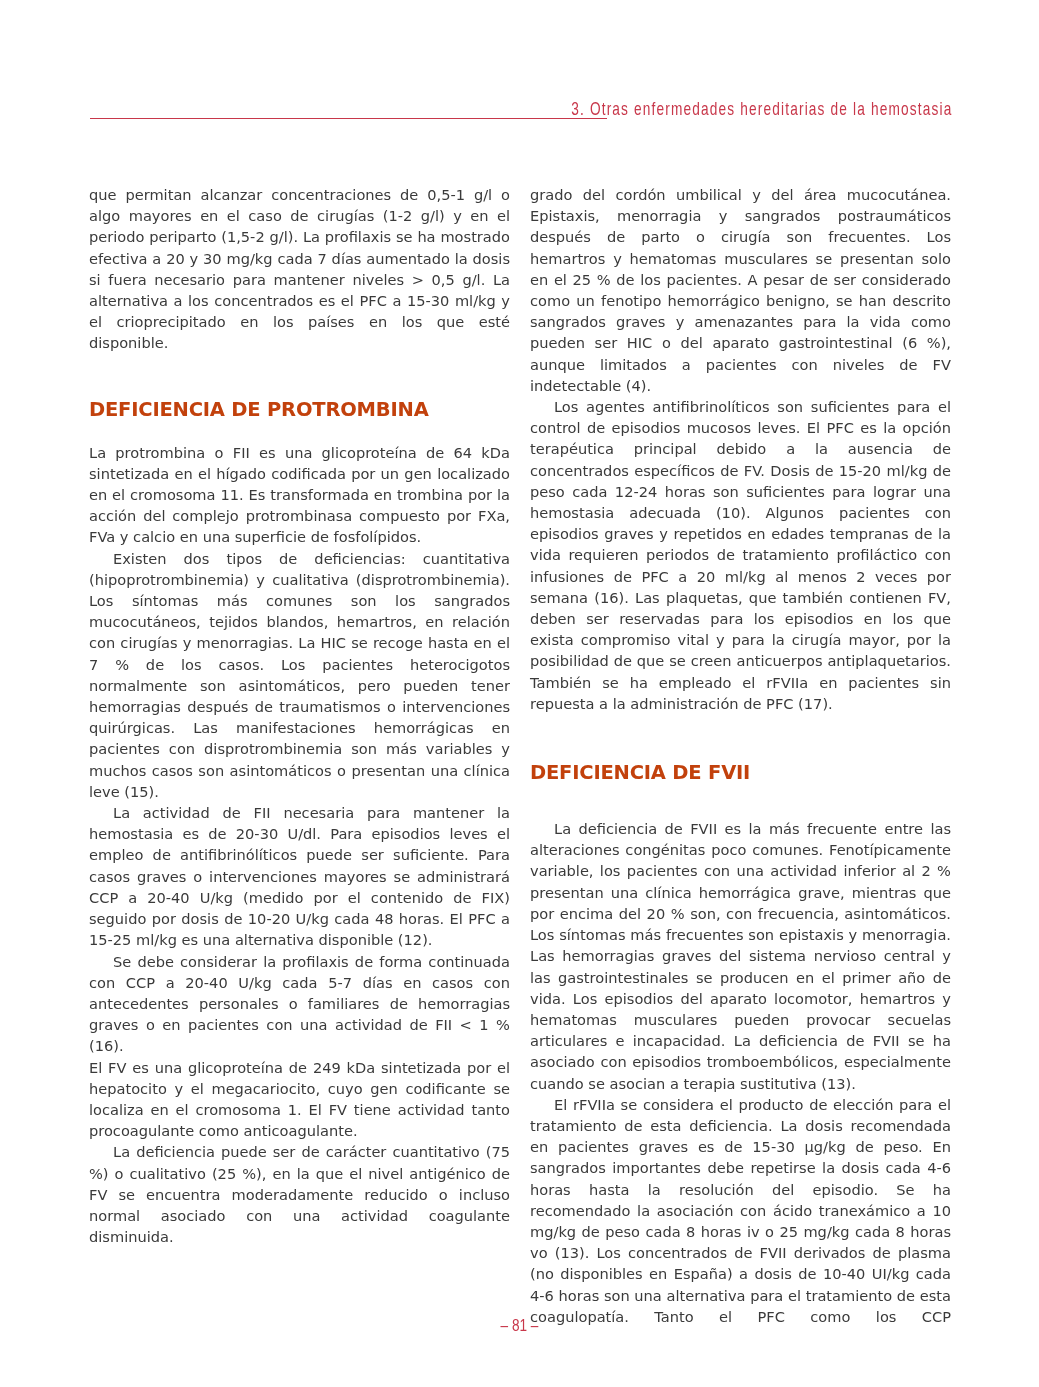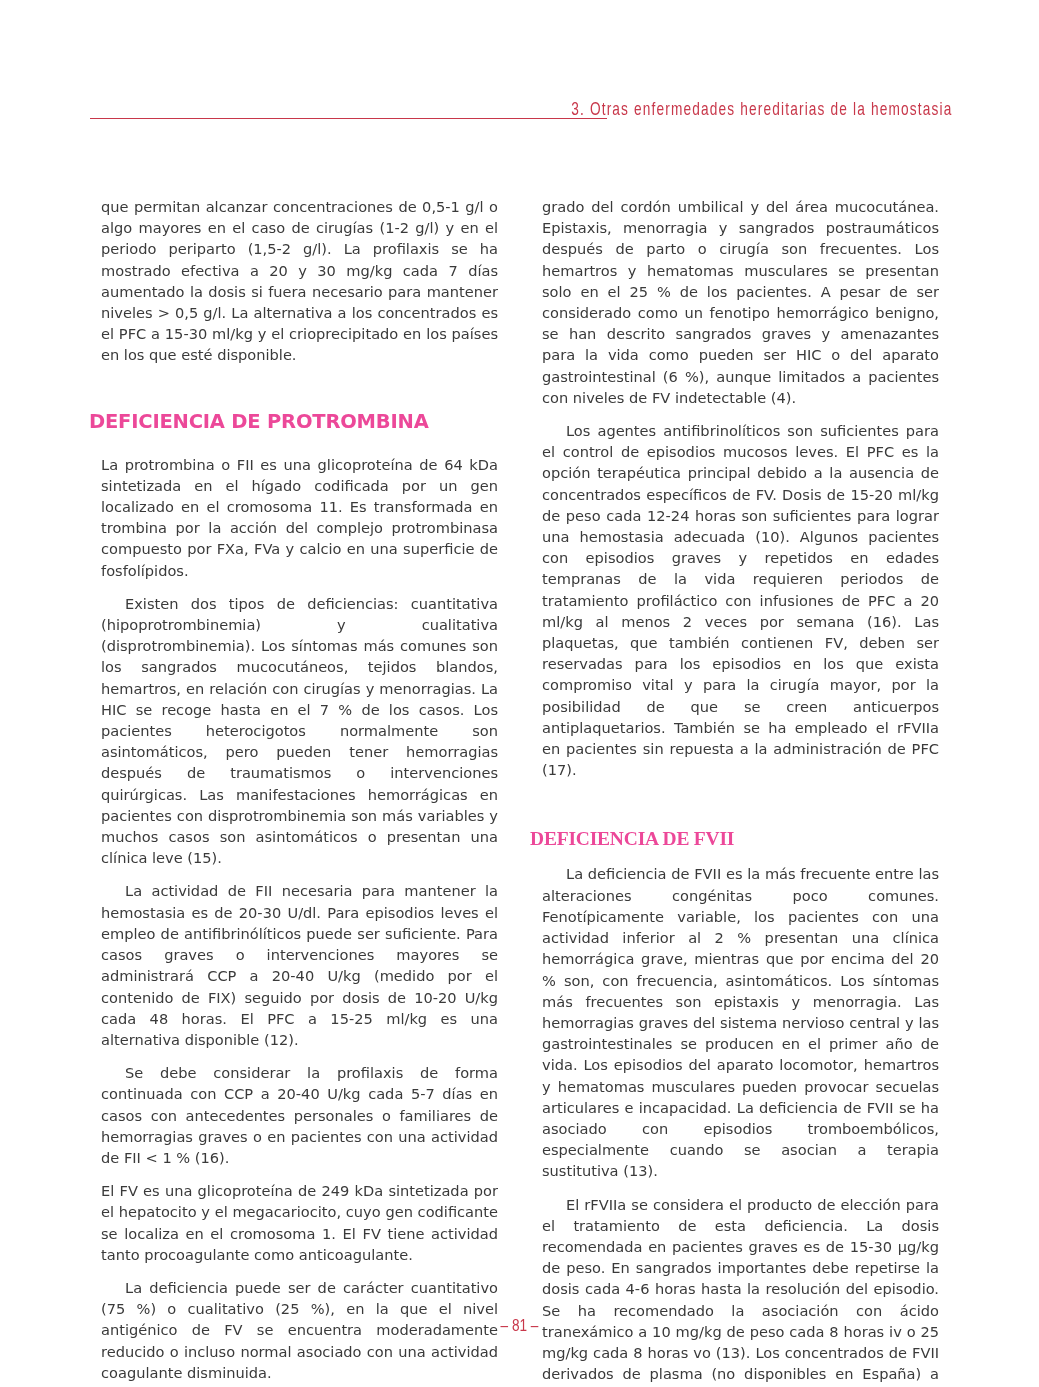--- a/index.html
+++ b/index.html
@@ -7,27 +7,27 @@
          font-family:"DejaVu Sans", sans-serif; color:#3a3a3a; }
   .header { position:absolute; left:90px; top:98px; width:862px; height:24px;text-decoration:underline; }
   .header-line { position:absolute; left:0; bottom:3px; width:517px; height:1px; background:#c8374a; }
   .header-title { position:absolute; right:0; top:0; color:#c8374a;
         font-family:"Liberation Sans Narrow","Liberation Sans", sans-serif; font-size:19px;
         letter-spacing:1.6px; transform:scaleX(0.72); transform-origin:right top; white-space:nowrap; }
   .col { position:absolute; top:184px; width:421px; font-size:14.6px; line-height:21.2px;
          text-align:justify; hyphens:manual; }
   .col.left { left:89px; }
   .col.right { left:530px; }
-  .col p { margin:12px; text-indent:24px; }
+  .col p { margin:0; text-indent:24px; }
   .col p.first { text-indent:0; }
-  h2 { color:#ec4899; font-family:"DejaVu Sans", sans-serif; font-weight:bold; font-size:19.5px;
+  h2 { color:#c2410c; font-family:"DejaVu Sans", sans-serif; font-weight:bold; font-size:19.5px;
        letter-spacing:-0.2px; margin:0; line-height:24px; }
   .h-protro { margin-top:44px; margin-bottom:20px; }
   .h-fv { margin-top:43px; margin-bottom:20px; }
-  .h-fvii { margin-top:47px; margin-bottom:8px;font-family:Liberation Serif, serif; }
+  .h-fvii { margin-top:47px; margin-bottom:33px; }
   .page-number { position:absolute; left:0; width:1039px; top:1316px; text-align:center;
        color:#c8374a; font-family:"Liberation Sans", sans-serif; font-size:17px;
        transform:scaleX(0.8); }
 </style>
 </head>
 <body>
 
 <div class="header">
   <div class="header-line"></div>
   <div class="header-title">3. Otras enfermedades hereditarias de la hemostasia</div>

